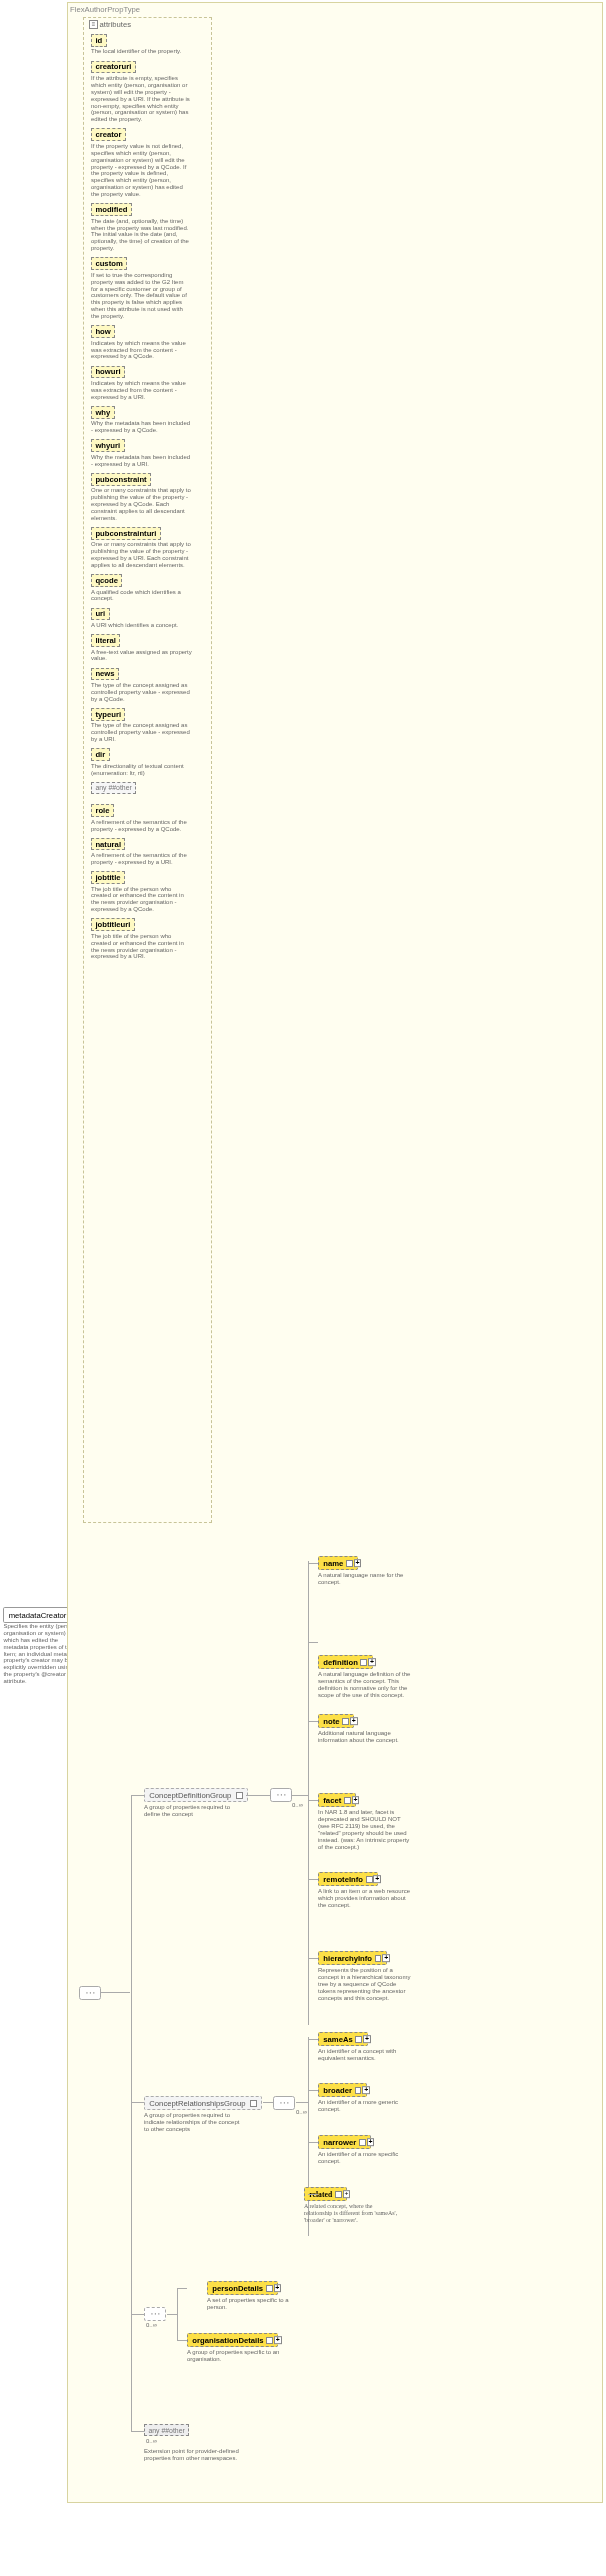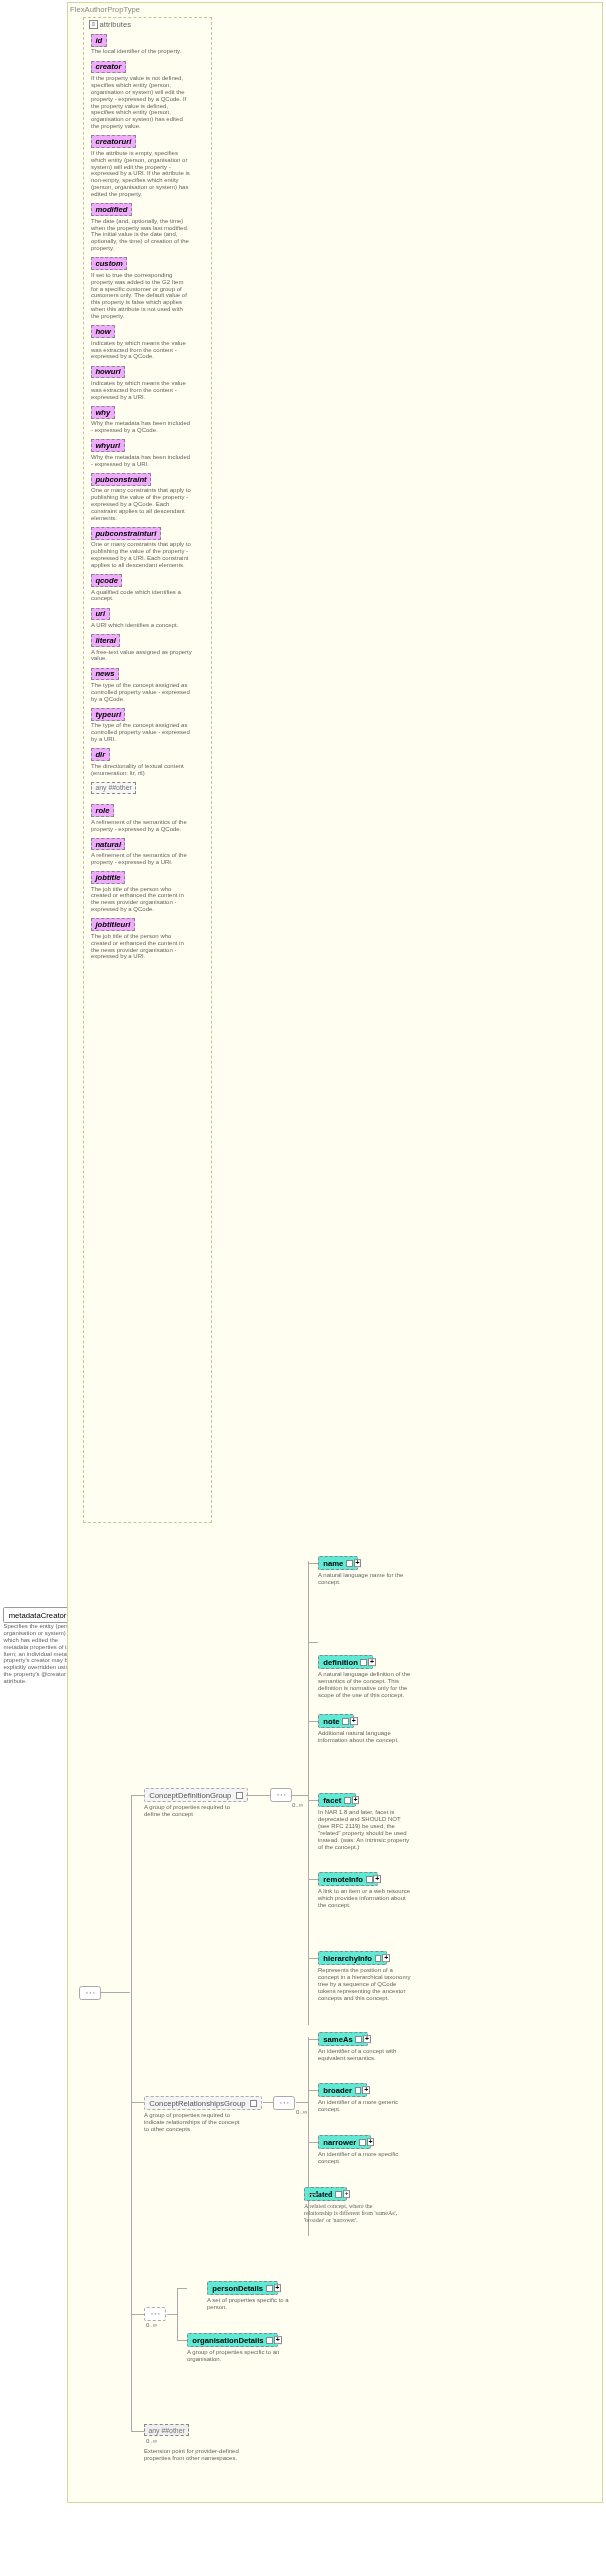--- a/index.html
+++ b/index.html
@@ -82,22 +82,21 @@
     top: 34px;
     width: 117px;
   }
   .attr-item { margin-bottom: 2.6px; }
   .attr-name {
     display: inline-block;
     border: 0.9px dashed #888;
     padding: 0.9px 3.4px;
     font-size: 7.7px;
     font-weight: bold;
-    background: #f0abfc;
-    font-style: italic;
+    background: #fef9c3;
   }
   .attr-item .desc {
     font-size: 6px;
     color: #666;
     line-height: 1.15;
     margin: 1.7px 0 5.2px 0;
     max-width: 101px;
   }
   .attr-any {
     display: inline-block;
@@ -119,21 +118,21 @@
     content: "⋯";
     position: absolute;
     left: 5.2px;
     top: -0.9px;
     font-size: 10.3px;
     color: #888;
     letter-spacing: 0.9px;
   }
   .group-box, .elem-box {
     border: 0.9px solid #888;
-    background: #5eead4;
+    background: #fde047;
     padding: 1.7px 4.3px;
     font-size: 7.7px;
     font-weight: bold;
     display: inline-block;
     border-radius: 1.7px;
     white-space: nowrap;
     position: relative;
   }
   .group-box { background: #f4f4f4; color: #555; font-weight: normal; border-color:#aaa; }
   .group-box.dashed { border-style: dashed; }
@@ -196,22 +195,22 @@
 <div class="outer-label">FlexAuthorPropType</div>
 
 <div class="attr-frame">
   <div class="attr-label">
     <span class="attr-icon">≡</span><span>attributes</span>
   </div>
 </div>
 
 <div class="attr-list" id="attr-list">
     <div class="attr-item"><span class="attr-name">id</span><div class="desc">The local identifier of the property.</div></div>
+    <div class="attr-item"><span class="attr-name">creatoruri</span><div class="desc">If the attribute is empty, specifies which entity (person, organisation or system) will edit the property - expressed by a URI. If the attribute is non-empty, specifies which entity (person, organisation or system) has edited the property.</div></div>
     <div class="attr-item"><span class="attr-name">creator</span><div class="desc">If the property value is not defined, specifies which entity (person, organisation or system) will edit the property - expressed by a QCode. If the property value is defined, specifies which entity (person, organisation or system) has edited the property value.</div></div>
-    <div class="attr-item"><span class="attr-name">creatoruri</span><div class="desc">If the attribute is empty, specifies which entity (person, organisation or system) will edit the property - expressed by a URI. If the attribute is non-empty, specifies which entity (person, organisation or system) has edited the property.</div></div>
     <div class="attr-item"><span class="attr-name">modified</span><div class="desc">The date (and, optionally, the time) when the property was last modified. The initial value is the date (and, optionally, the time) of creation of the property.</div></div>
     <div class="attr-item"><span class="attr-name">custom</span><div class="desc">If set to true the corresponding property was added to the G2 Item for a specific customer or group of customers only. The default value of this property is false which applies when this attribute is not used with the property.</div></div>
     <div class="attr-item"><span class="attr-name">how</span><div class="desc">Indicates by which means the value was extracted from the content - expressed by a QCode.</div></div>
     <div class="attr-item"><span class="attr-name">howuri</span><div class="desc">Indicates by which means the value was extracted from the content - expressed by a URI.</div></div>
     <div class="attr-item"><span class="attr-name">why</span><div class="desc">Why the metadata has been included - expressed by a QCode.</div></div>
     <div class="attr-item"><span class="attr-name">whyuri</span><div class="desc">Why the metadata has been included - expressed by a URI.</div></div>
     <div class="attr-item"><span class="attr-name">pubconstraint</span><div class="desc">One or many constraints that apply to publishing the value of the property - expressed by a QCode. Each constraint applies to all descendant elements.</div></div>
     <div class="attr-item"><span class="attr-name">pubconstrainturi</span><div class="desc">One or many constraints that apply to publishing the value of the property - expressed by a URI. Each constraint applies to all descendant elements.</div></div>
     <div class="attr-item"><span class="attr-name">qcode</span><div class="desc">A qualified code which identifies a concept.</div></div>
     <div class="attr-item"><span class="attr-name">uri</span><div class="desc">A URI which identifies a concept.</div></div>

